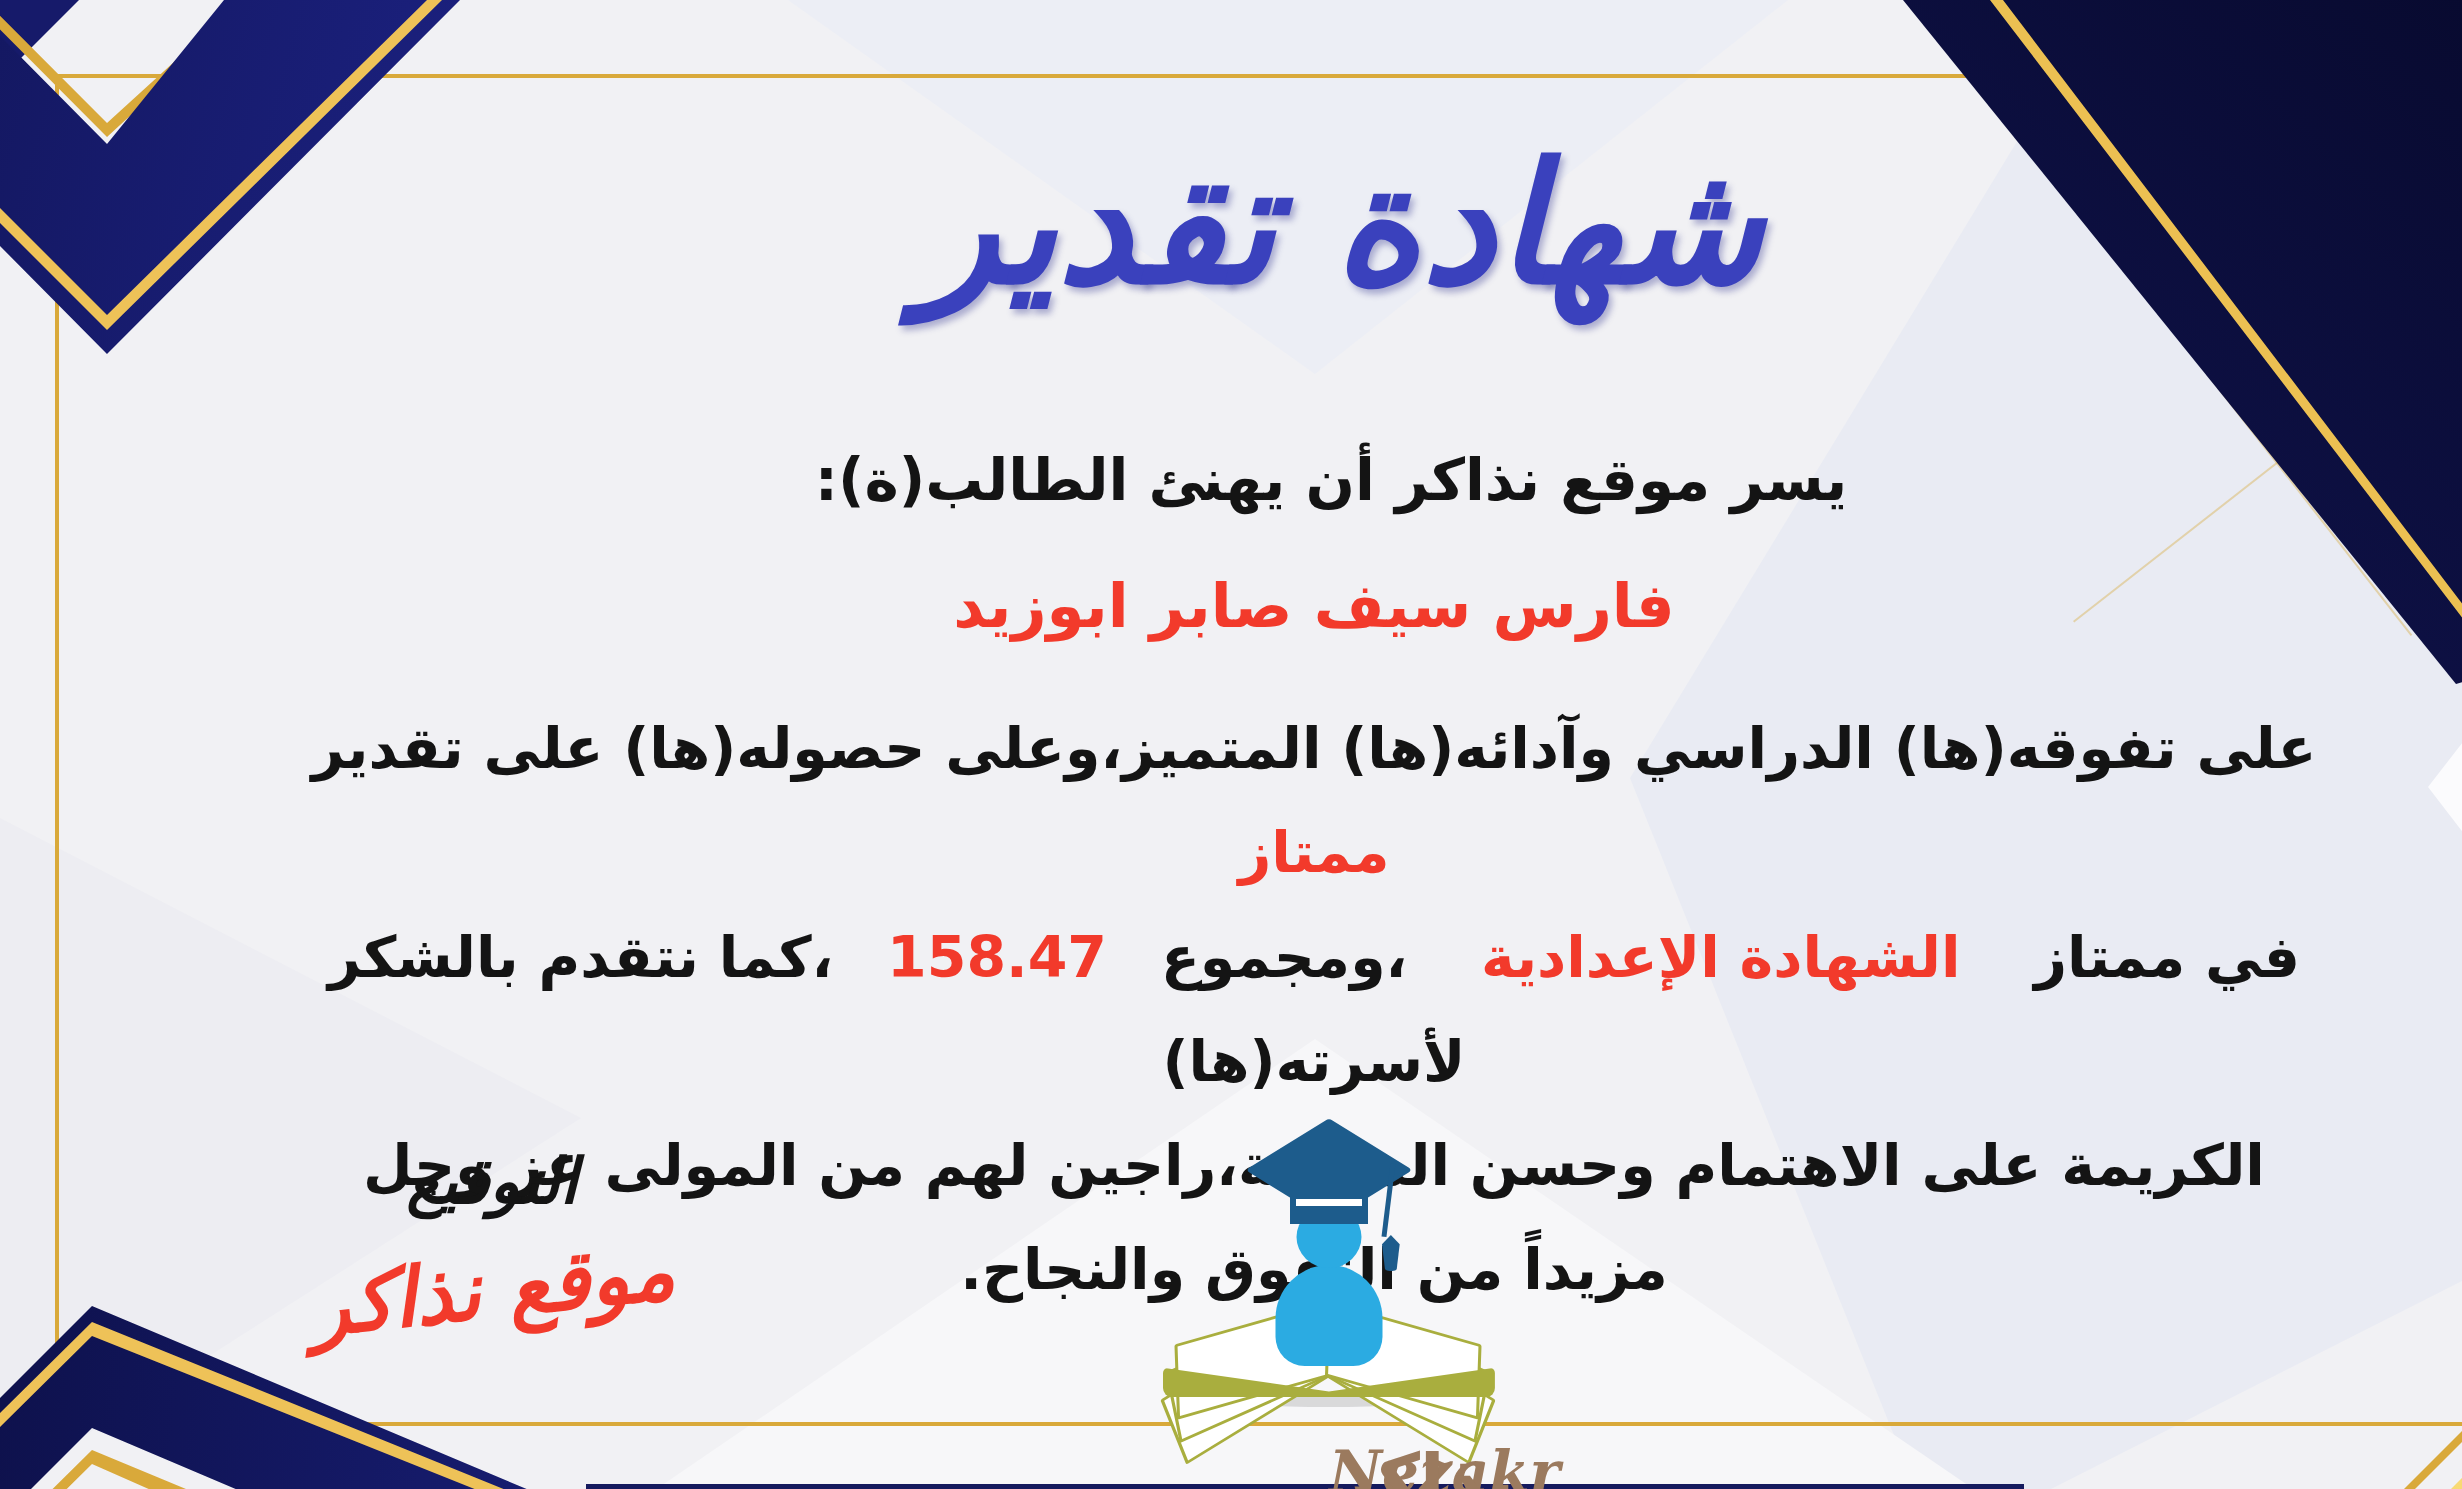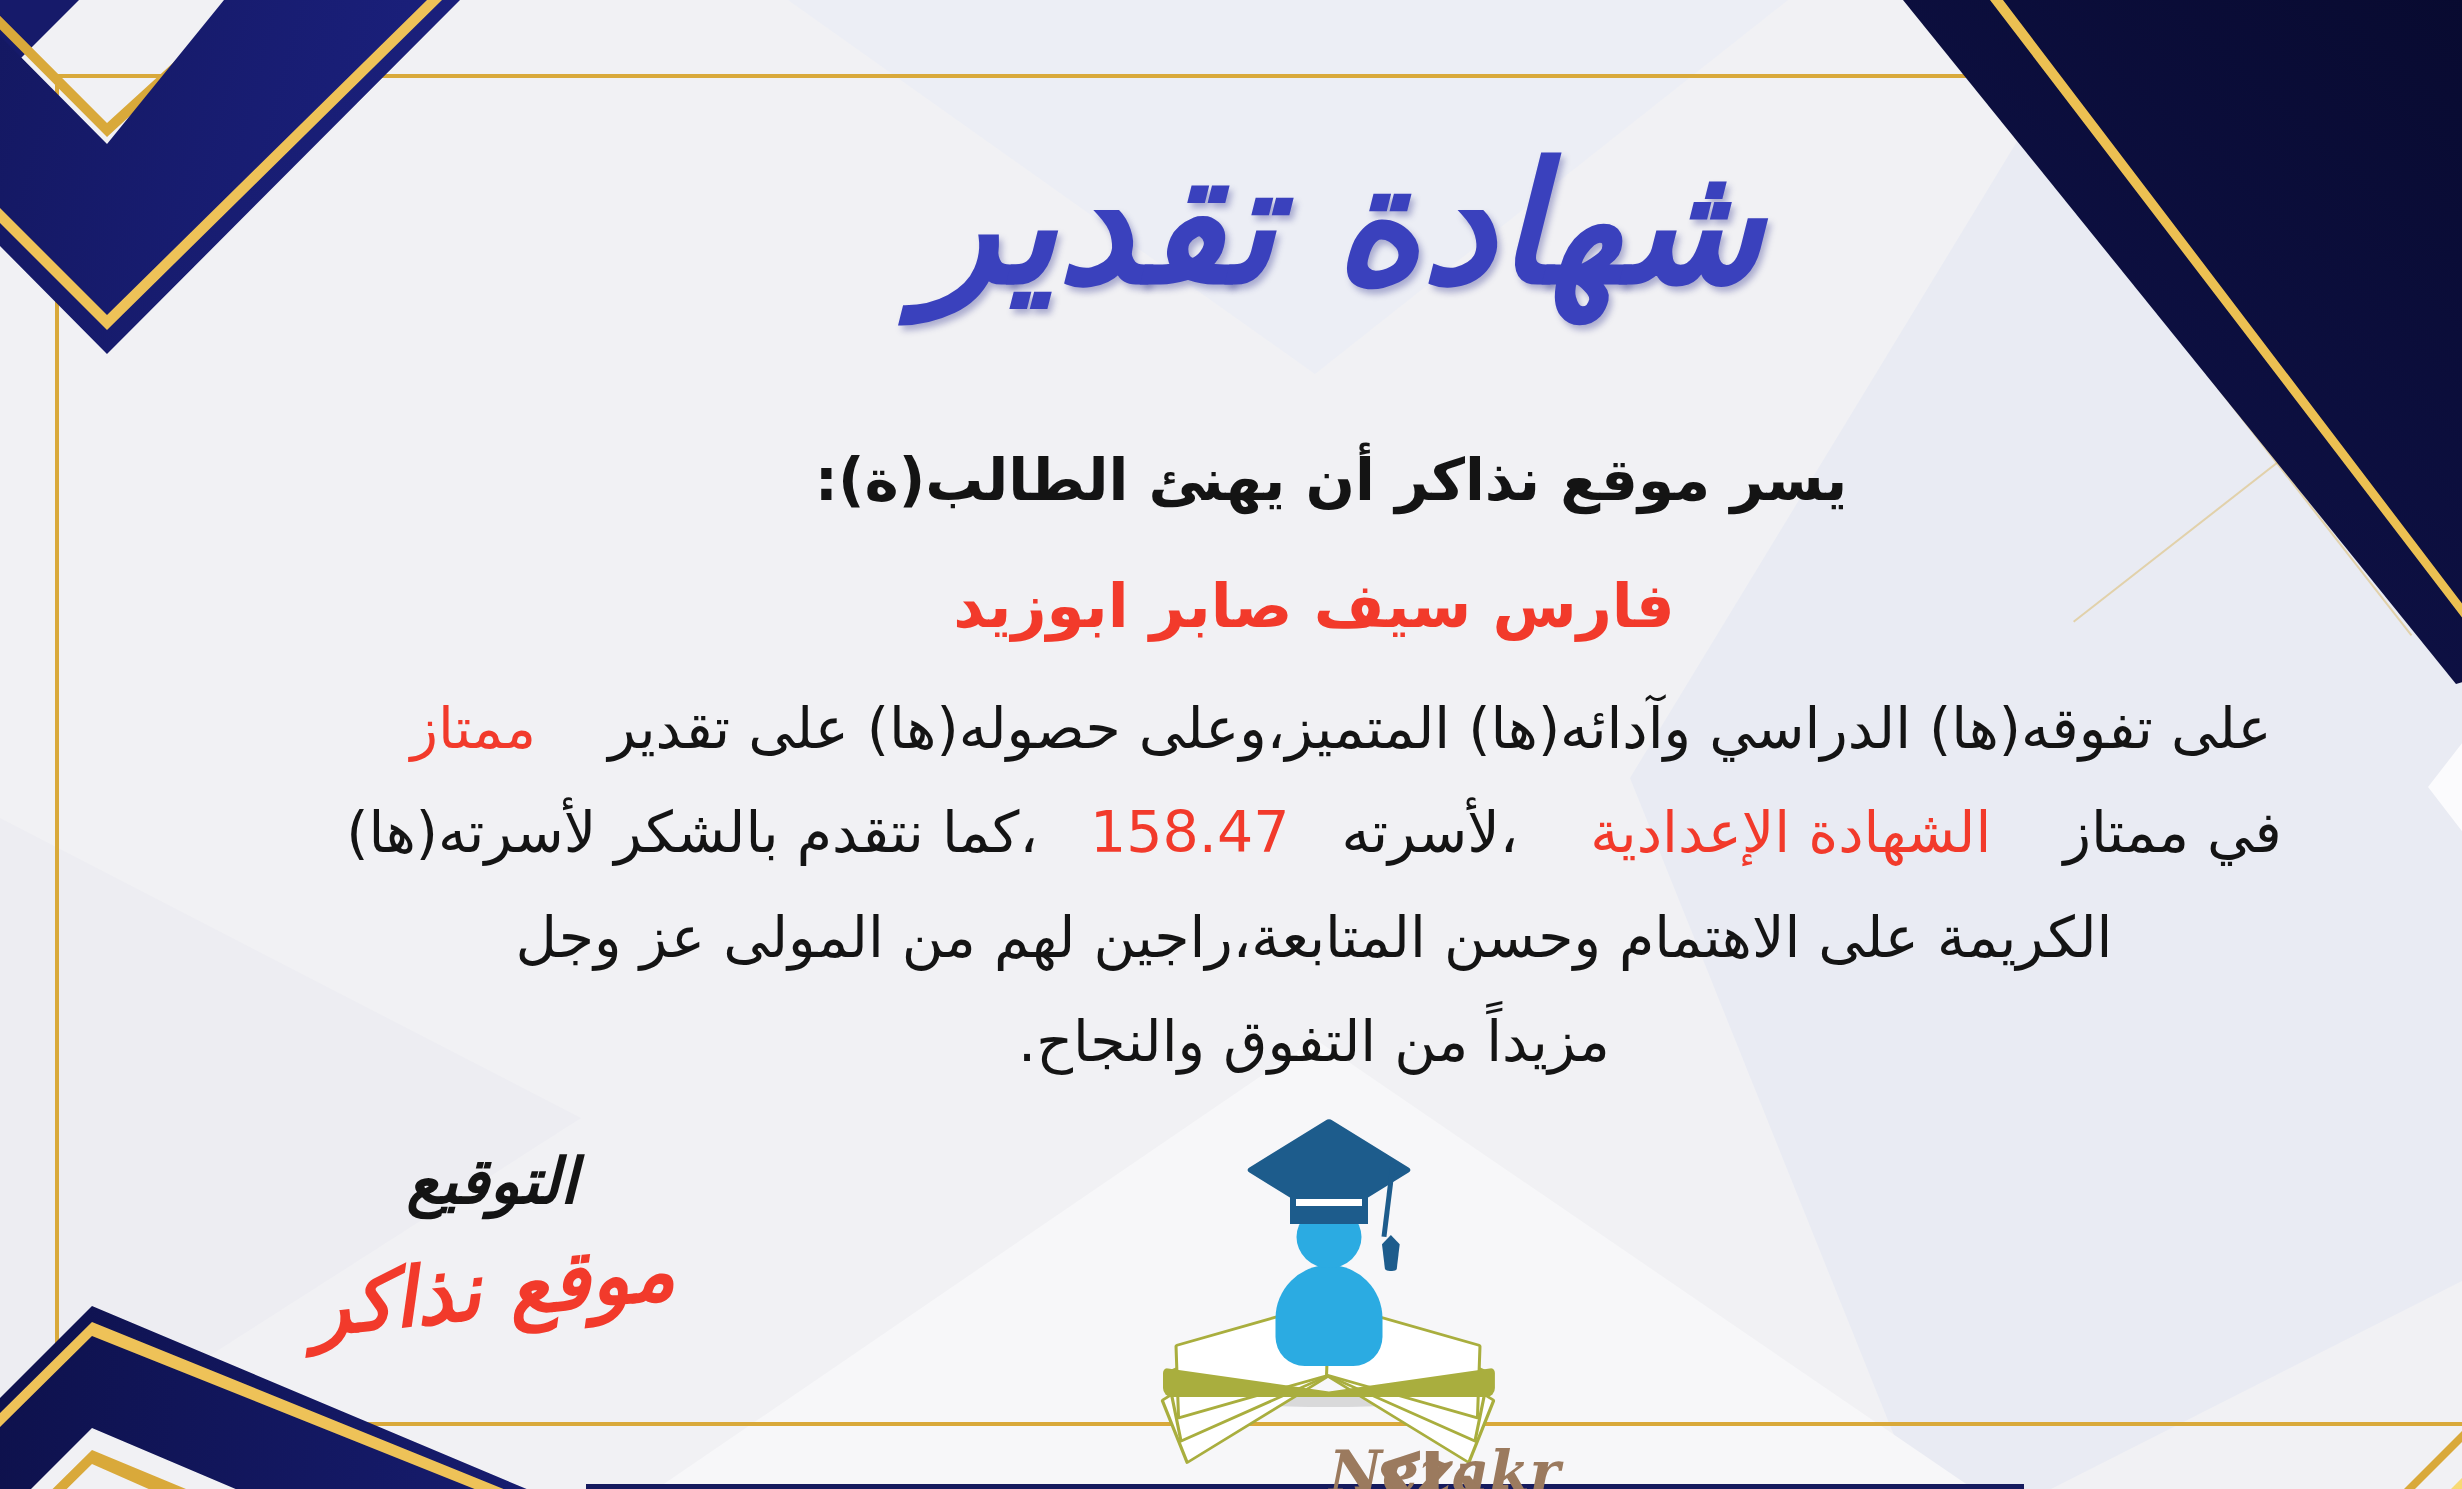--- a/index.html
+++ b/index.html
@@ -70,22 +70,22 @@
   .intro{
     left:0;right:0;top:446px;text-align:center;
     font-size:58px;font-weight:700;color:var(--text-dark,#141414);
     transform:translateX(17px);
   }
   .student-name{
     left:0;right:0;top:570px;text-align:center;
     font-size:61px;font-weight:700;color:var(--accent-red,#f23a2b);
   }
   .paragraph{
-    left:50%;top:676px;width:2177px;transform:translateX(-50%);
-    text-align:center;font-size:57px;font-weight:400;line-height:1.83;
+    left:50%;top:696px;width:2177px;transform:translateX(-50%);
+    text-align:center;font-size:57px;font-weight:700;line-height:1.83;
     color:var(--text-dark,#141414);
   }
   .red{color:var(--accent-red,#f23a2b);}
   .fill{margin:0 54px;display:inline-block;}
   .fill-sm{margin:0 34px;display:inline-block;}
   .sig-label{
     left:305px;top:1145px;width:374px;text-align:center;
     font-size:63px;font-weight:800;color:var(--text-dark,#141414);font-style:italic;
   }
   .sig-script{
@@ -161,21 +161,21 @@
   <div class="txt student-name">فارس سيف صابر ابوزيد</div>
 
   <div class="txt paragraph">
     <div>
       <span>على تفوقه(ها) الدراسي وآدائه(ها) المتميز،وعلى حصوله(ها) على تقدير</span>
       <span class="red fill">ممتاز</span>
     </div>
     <div>
       <span>في ممتاز</span>
       <span class="red fill">الشهادة الإعدادية</span>
-      <span>،لأسرته</span>
+      <span>،ومجموع</span>
       <span class="red fill-sm">158.47</span>
       <span>،كما نتقدم بالشكر لأسرته(ها)</span>
     </div>
     <div>الكريمة على الاهتمام وحسن المتابعة،راجين لهم من المولى عز وجل</div>
     <div>مزيداً من التفوق والنجاح.</div>
   </div>
 
   <div class="txt sig-label">التوقيع</div>
   <div class="txt sig-script">موقع نذاكر</div>
 

